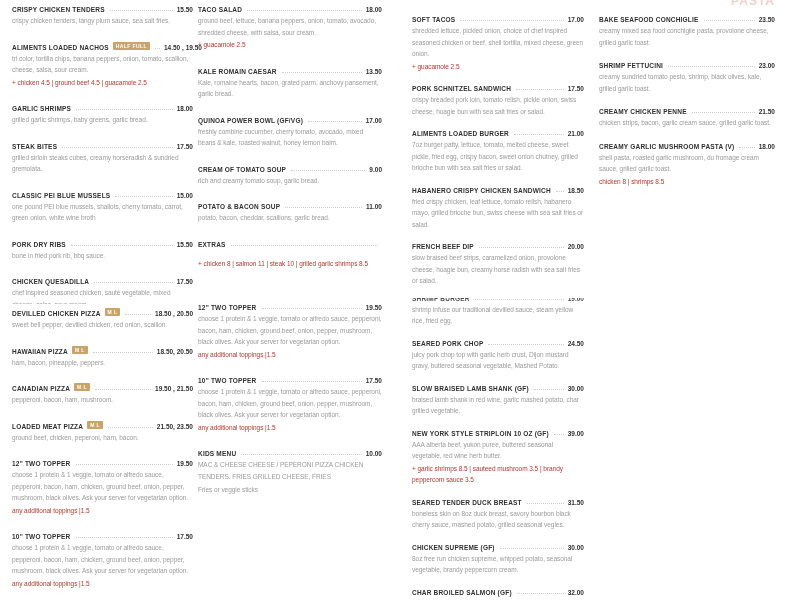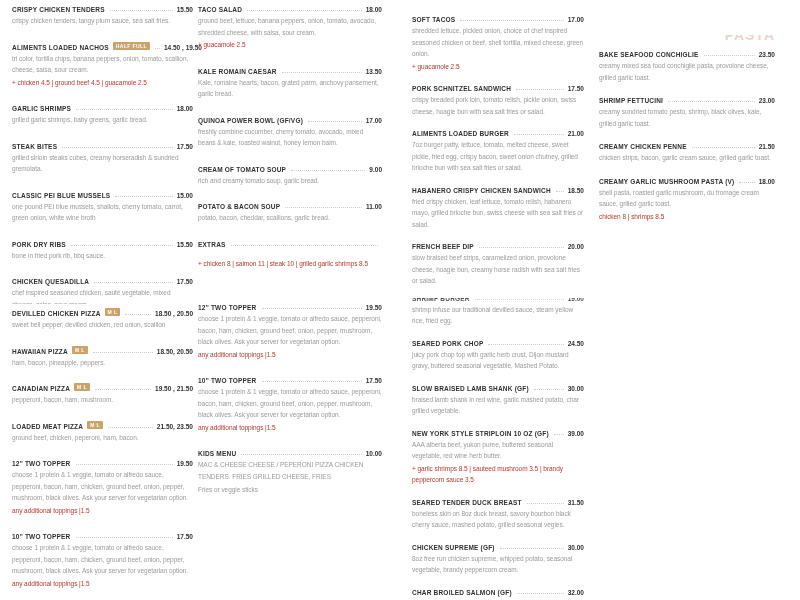--- a/index.html
+++ b/index.html
@@ -58,23 +58,22 @@
   .title-clip .item-head { height:4px; overflow:hidden; opacity:0.85; }
 
   
   .extras-item .extra { margin-top:10px; }
   .extras-item { margin-bottom:33px; }
 
   
   .watermark {
     display:flex; justify-content:flex-end; align-items:flex-end;
     height:8px; overflow:hidden; margin-bottom:6px;
-    color:#eed3c9; font-weight:bold; font-size:14px; letter-spacing:1px;
+    color:#eed3c9; font-weight:bold; font-size:12px; letter-spacing:1px;
     text-transform:uppercase;
-    margin-top:35px;
   }
 </style>
 </head>
 <body>
 
 <div class="menu-page">
   <div class="col col-0">
       <div class="menu-item">
         <div class="item-head">
           <span class="item-title">CRISPY CHICKEN TENDERS</span>

